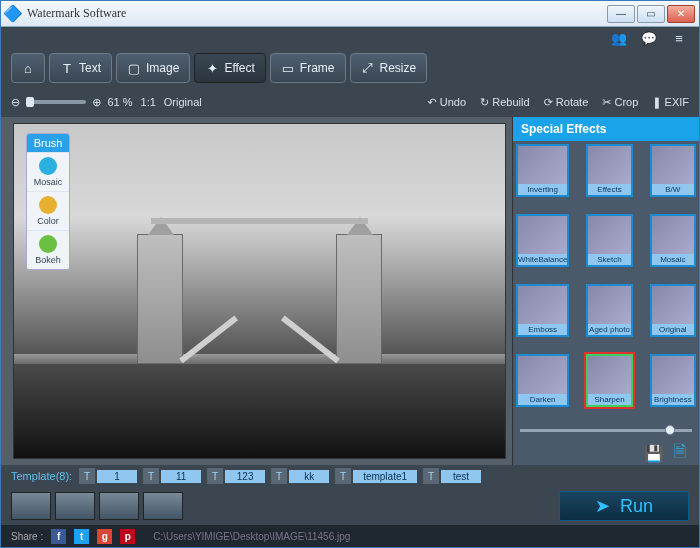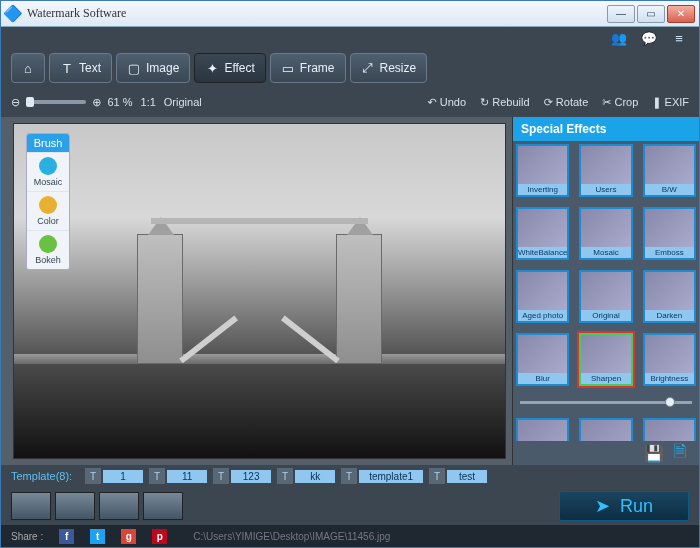--- a/index.html
+++ b/index.html
@@ -44,42 +44,42 @@
 .basculeR { right:34%; transform-origin:right center; transform:rotate(38deg); }
 .water { position:absolute; bottom:0; left:0; right:0; height:28%; background:linear-gradient(#4a4a4a,#111); }
 
 .brushpanel { position: absolute; left: 16px; top: 16px; width: 44px; background: #f0f4f8; border: 1px solid #aac; border-radius: 3px; overflow: hidden; margin-left: 9px; }
 .brushhead { background: #2aa0e8; color: #fff; font-size: 11px; text-align: center; padding: 3px 0; }
 .brushitem { display: flex; flex-direction: column; align-items: center; padding: 4px 0; font-size: 9px; color: #345; border-top: 1px solid #dde6ee; }
 .brushitem .bicon { width: 18px; height: 18px; border-radius: 50%; margin-bottom: 2px; }
 
 .effpanel { width: 187px; background: #4a5a6a; display: flex; flex-direction: column; border-left: 1px solid #333; }
 .effhead { background: #1ba3ea; color: #fff; font-size: 12px; font-weight: bold; padding: 5px 8px; }
-.effgrid { flex: 1; overflow: hidden; padding: 3px; display: grid; grid-template-columns: repeat(3,1fr); gap: 10px; align-content: start; }
+.effgrid { flex: 1; overflow: hidden; padding: 3px; display: grid; grid-template-columns: repeat(3,1fr); gap: 17px; align-content: start; }
 .effcell { border: 2px solid #1b8bd4; background: #6a7a8a; display: flex; flex-direction: column; height: 53px; }
 .effcell.sel { border-color: #3bd060; outline: 2px solid #e03030; outline-offset: 0; }
 .effthumb { flex: 1; background: linear-gradient(135deg,#88a,#aac); }
 .efflabel { background: #8fc7f0; color: #0a3a66; font-size: 8px; text-align: center; padding: 1px 0; white-space: nowrap; overflow: hidden; }
 .effslider { grid-column: 1/4; height: 12px; display: flex; align-items: center; padding: 0 4px; }
 .effslider .track { flex:1; height:3px; background:#95a5b5; position:relative; }
 .effslider .thumb { position:absolute; right:10%; top:-4px; width:10px; height:10px; background:#e8f0f8; border-radius:50%; border:1px solid #789; }
 .effsave { height: 24px; display:flex; justify-content:flex-end; gap:8px; padding:3px 10px; align-items:center; }
 .effsave .sicon { width:18px; height:18px; color:#2fb0f0; display:flex; align-items:center; justify-content:center; }
 
-.templatebar { height: 22px; background: #3b4651; display: flex; align-items: center; padding: 0 10px; gap: 13px; font-size: 11px; }
+.templatebar { height: 22px; background: #3b4651; display: flex; align-items: center; padding: 0 10px; gap: 7px; font-size: 11px; }
 .tmpllabel { color: #5fc0f0; }
 .tmplitem { display: flex; align-items: center; gap: 2px; }
 .tmplT { width: 16px; height: 16px; background: #5a6775; color: #9fd5f5; display: flex; align-items: center; justify-content: center; font-size: 10px; }
 .tmplname { background: #8fc7f0; color: #0a3055; padding: 1px 10px; font-size: 10px; min-width: 40px; text-align: center; }
 
 .thumbbar { height: 38px; background: #3b4651; display: flex; align-items: center; padding: 0 10px; gap: 4px; }
 .thumb { width: 40px; height: 28px; background: linear-gradient(#789,#456); border: 1px solid #222; }
 .runbtn { margin-left: auto; width: 130px; height: 30px; border: 1px solid #0a5a8a; background: linear-gradient(#1a4560,#0d2d42); color: #2fc0ff; font-size: 18px; display: flex; align-items: center; justify-content: center; gap: 10px; border-radius: 2px; }
 
-.sharebar { height: 22px; background: #1f2730; display: flex; align-items: center; padding: 0 10px; gap: 16px; font-size: 10px; color: #aaa; }
+.sharebar { height: 22px; background: #1f2730; display: flex; align-items: center; padding: 0 10px; gap: 8px; font-size: 10px; color: #aaa; }
 .sharebar .soc { width: 15px; height: 15px; display: flex; align-items: center; justify-content: center; font-size: 10px; font-weight: bold; color: #fff; }
 .fb { background:#3b5998; } .tw { background:#1da1f2; } .gp { background:#db4437; } .pn { background:#bd081c; }
 </style>
 </head>
 <body>
 
 <div class="window">
 
   <div class="titlebar">
     <span class="icon-sm">🔷</span>
@@ -188,53 +188,53 @@
 
     <div class="effpanel">
       <div class="effhead">Special Effects</div>
       <div class="effgrid" id="effgrid">
           <div class="effcell">
             <div class="effthumb"></div>
             <div class="efflabel">Inverting</div>
           </div>
           <div class="effcell">
             <div class="effthumb"></div>
-            <div class="efflabel">Users</div>
+            <div class="efflabel">Effects</div>
           </div>
           <div class="effcell">
             <div class="effthumb"></div>
             <div class="efflabel">B/W</div>
           </div>
           <div class="effcell">
             <div class="effthumb"></div>
             <div class="efflabel">WhiteBalance</div>
           </div>
           <div class="effcell">
             <div class="effthumb"></div>
+            <div class="efflabel">Sketch</div>
+          </div>
+          <div class="effcell">
+            <div class="effthumb"></div>
             <div class="efflabel">Mosaic</div>
           </div>
           <div class="effcell">
             <div class="effthumb"></div>
             <div class="efflabel">Emboss</div>
           </div>
           <div class="effcell">
             <div class="effthumb"></div>
             <div class="efflabel">Aged photo</div>
           </div>
           <div class="effcell">
             <div class="effthumb"></div>
             <div class="efflabel">Original</div>
           </div>
           <div class="effcell">
             <div class="effthumb"></div>
             <div class="efflabel">Darken</div>
-          </div>
-          <div class="effcell">
-            <div class="effthumb"></div>
-            <div class="efflabel">Blur</div>
           </div>
           <div class="effcell sel">
             <div class="effthumb"></div>
             <div class="efflabel">Sharpen</div>
           </div>
           <div class="effcell">
             <div class="effthumb"></div>
             <div class="efflabel">Brightness</div>
           </div>
           <div class="effslider">

